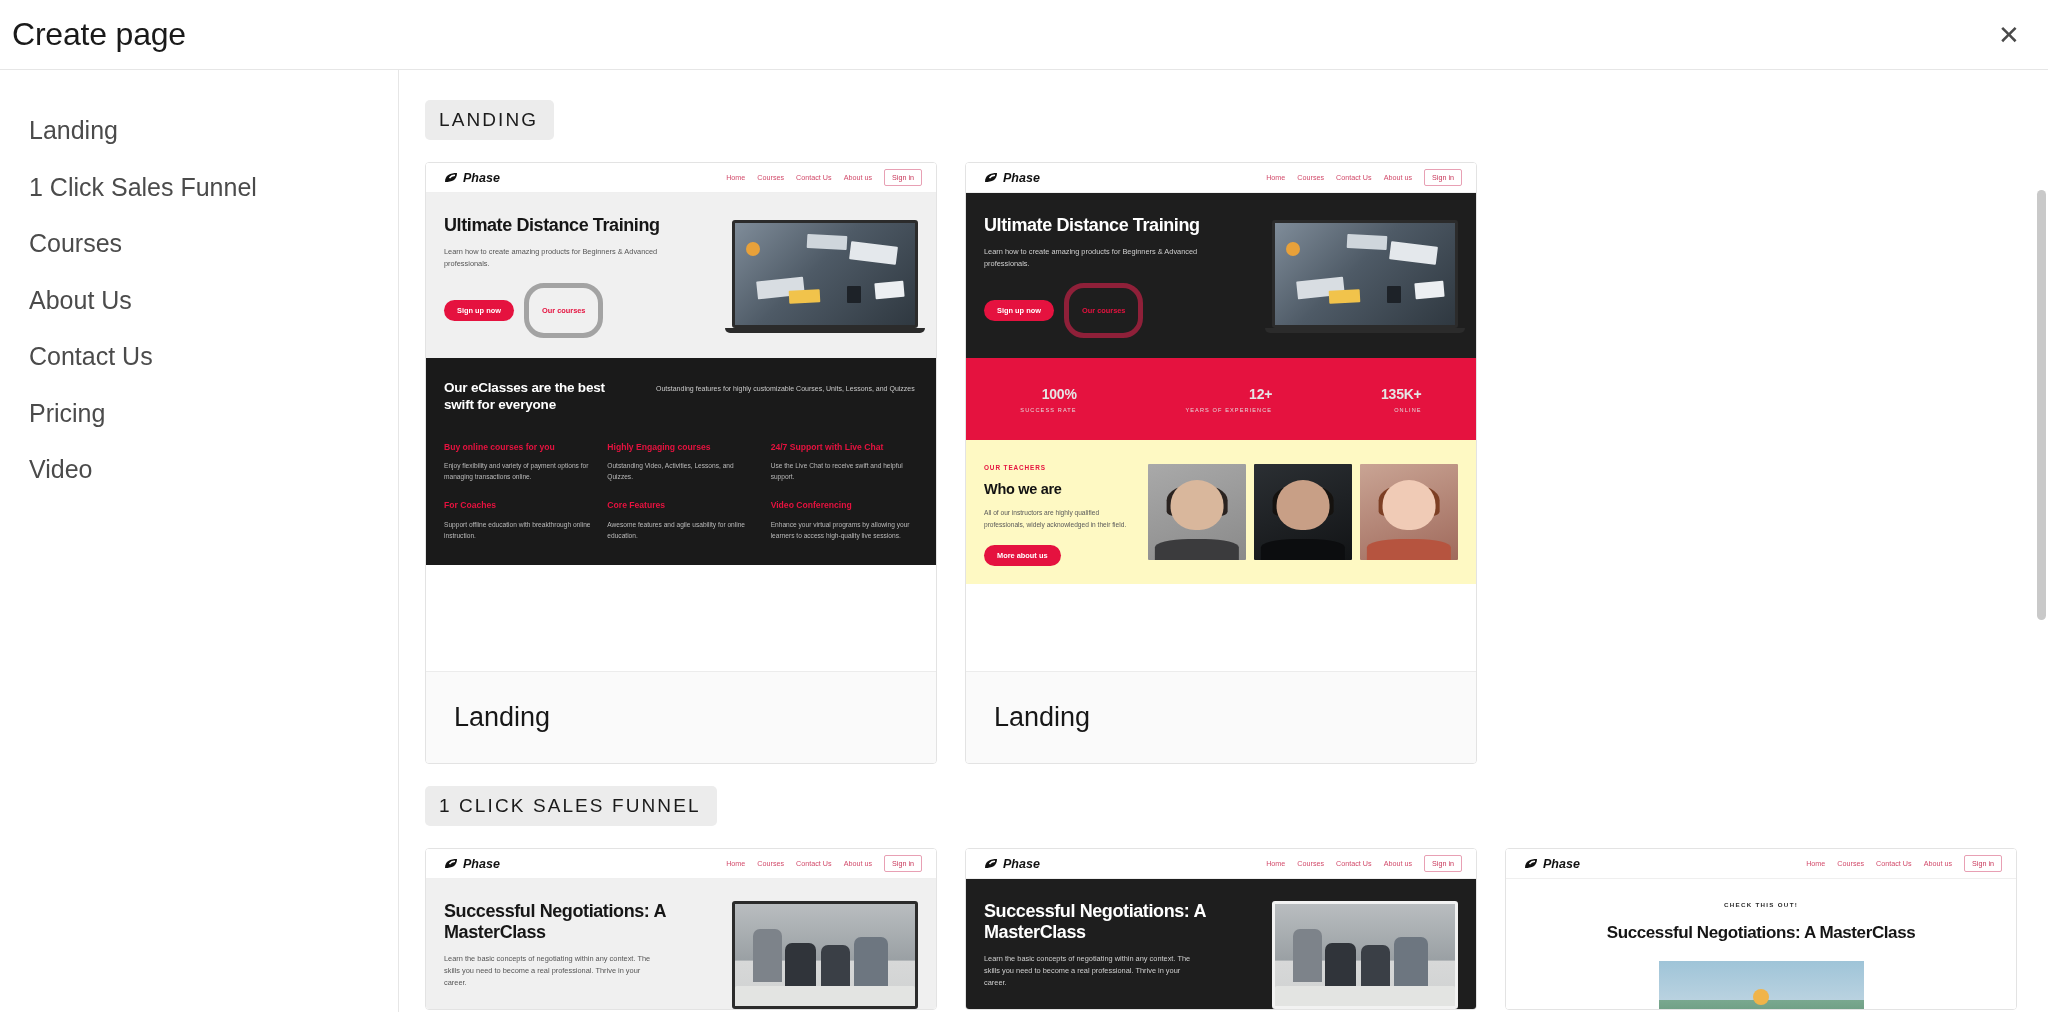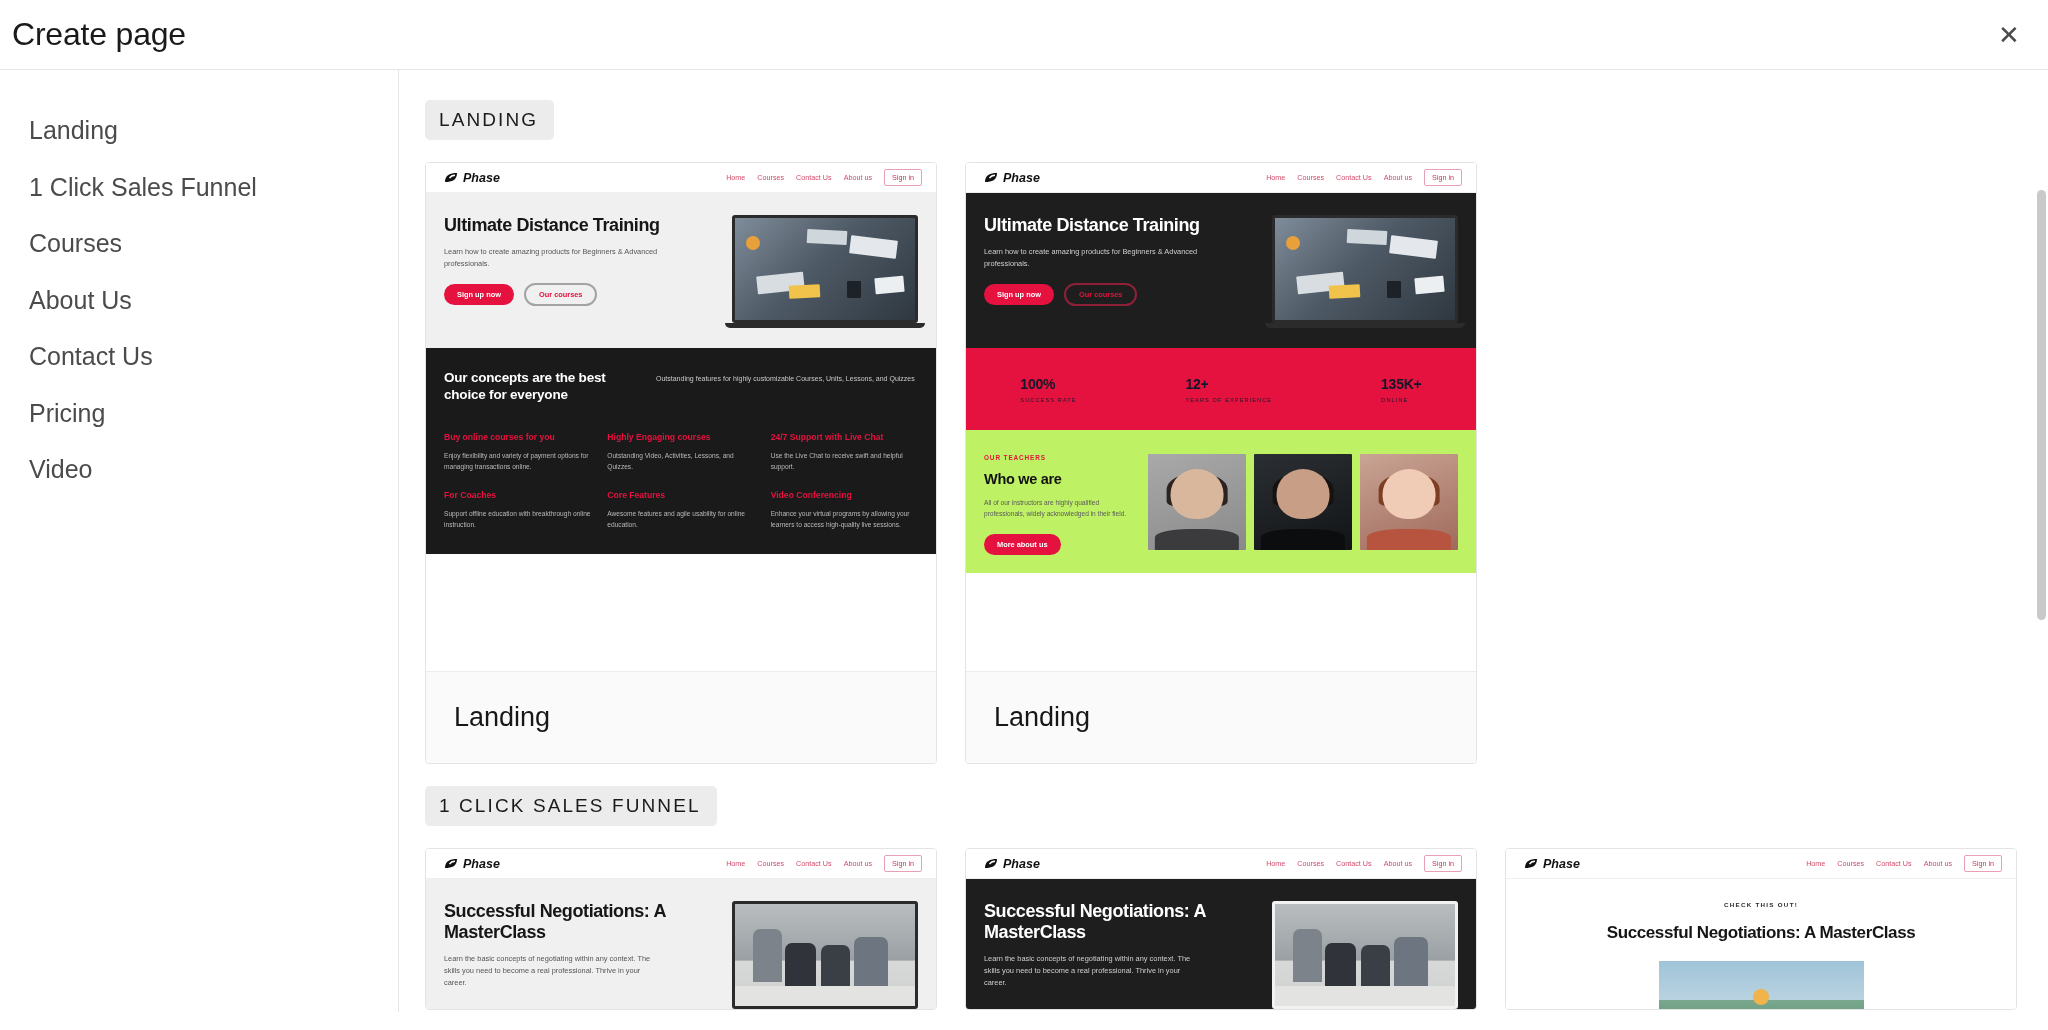--- a/index.html
+++ b/index.html
@@ -189,24 +189,24 @@
     background: #e5123f;
     color: #fff;
     font-size: 7.4px;
     font-weight: 700;
     padding: 6px 13px;
     border-radius: 20px;
     white-space: nowrap;
   }
   .btn-outline {
     color: #e5123f;
-    border: 2px solid #a3a3a3;
+    border: 5px solid #a3a3a3;
     font-size: 7.4px;
     font-weight: 700;
-    padding: 5px 13px;
+    padding: 18px 13px;
     border-radius: 20px;
     white-space: nowrap;
   }
   .mini-hero.dark .btn-outline { color: #e5123f; border-color: #8f2039; }
 
   
   .laptop {
     flex: 0 0 auto;
     width: 186px;
     align-self: center;
@@ -245,21 +245,21 @@
 
   
   .stats-band {
     background: #e5123f;
     display: flex;
     align-items: center;
     justify-content: space-around;
     padding: 24px 0 24px 0;
     height: 82px;
   }
-  .stat { text-align: left; color: #0f172a; }
+  .stat { text-align: right; color: #e5e5e5; }
   .stat-num { font-size: 14px; font-weight: 700; letter-spacing: -0.2px; }
   .stat-lbl { font-size: 5.6px; letter-spacing: 1.1px; margin-top: 5px; opacity: .92; }
 
   
   .feat-sec {
     background: #1a1a1a;
     padding: 22px 18px 24px 18px;
     flex: 1 1 auto;
   }
   .feat-top { display: flex; gap: 22px; margin-bottom: 28px; }
@@ -267,21 +267,21 @@
     color: #fff; font-size: 13.5px; font-weight: 700; line-height: 1.25;
     flex: 0 0 190px; letter-spacing: -0.2px;
   }
   .feat-intro { color: #c9c9c9; font-size: 7px; line-height: 1.7; flex: 1 1 auto; padding-top: 3px; }
   .feat-grid { display: grid; grid-template-columns: repeat(3, 1fr); gap: 18px 16px; }
   .feat-t { color: #e5123f; font-size: 8.6px; font-weight: 700; line-height: 1.3; margin-bottom: 7px; }
   .feat-d { color: #b9b9b9; font-size: 6.6px; line-height: 1.68; }
 
   
   .teach-sec {
-    background: #bef264;
+    background: #fef9c3;
     display: flex;
     padding: 24px 18px 22px 18px;
     gap: 14px;
     flex: 1 1 auto;
   }
   .teach-left { flex: 0 0 150px; }
   .teach-kicker { color: #e5123f; font-size: 6.4px; font-weight: 700; letter-spacing: 0.9px; margin-bottom: 10px; }
   .teach-h2 { color: #121212; font-size: 14.5px; font-weight: 700; margin-bottom: 10px; letter-spacing: -0.3px; }
   .teach-p { color: #5a5a5a; font-size: 6.6px; line-height: 1.7; margin-bottom: 14px; }
   .teach-imgs { display: flex; gap: 8px; flex: 1 1 auto; }
@@ -394,21 +394,21 @@
                       <span class="lp pad"></span>
                       <span class="lp ph"></span>
                       <span class="lp doc"></span>
                   </div>
                   <div class="laptop-base"></div>
                 </div>
               </div>
 
               <div class="feat-sec">
                 <div class="feat-top">
-                  <div class="feat-h2">Our concepts are the best choice for everyone</div>
+                  <div class="feat-h2">Our eClasses are the best swift for everyone</div>
                   <div class="feat-intro">Outstanding features for highly customizable Courses, Units, Lessons, and Quizzes</div>
                 </div>
                 <div class="feat-grid">
                   <div>
                     <div class="feat-t">Buy online courses for you</div>
                     <div class="feat-d">Enjoy flexibility and variety of payment options for managing transactions online.</div>
                   </div>
                   <div>
                     <div class="feat-t">Highly Engaging courses</div>
                     <div class="feat-d">Outstanding Video, Activities, Lessons, and Quizzes.</div>

